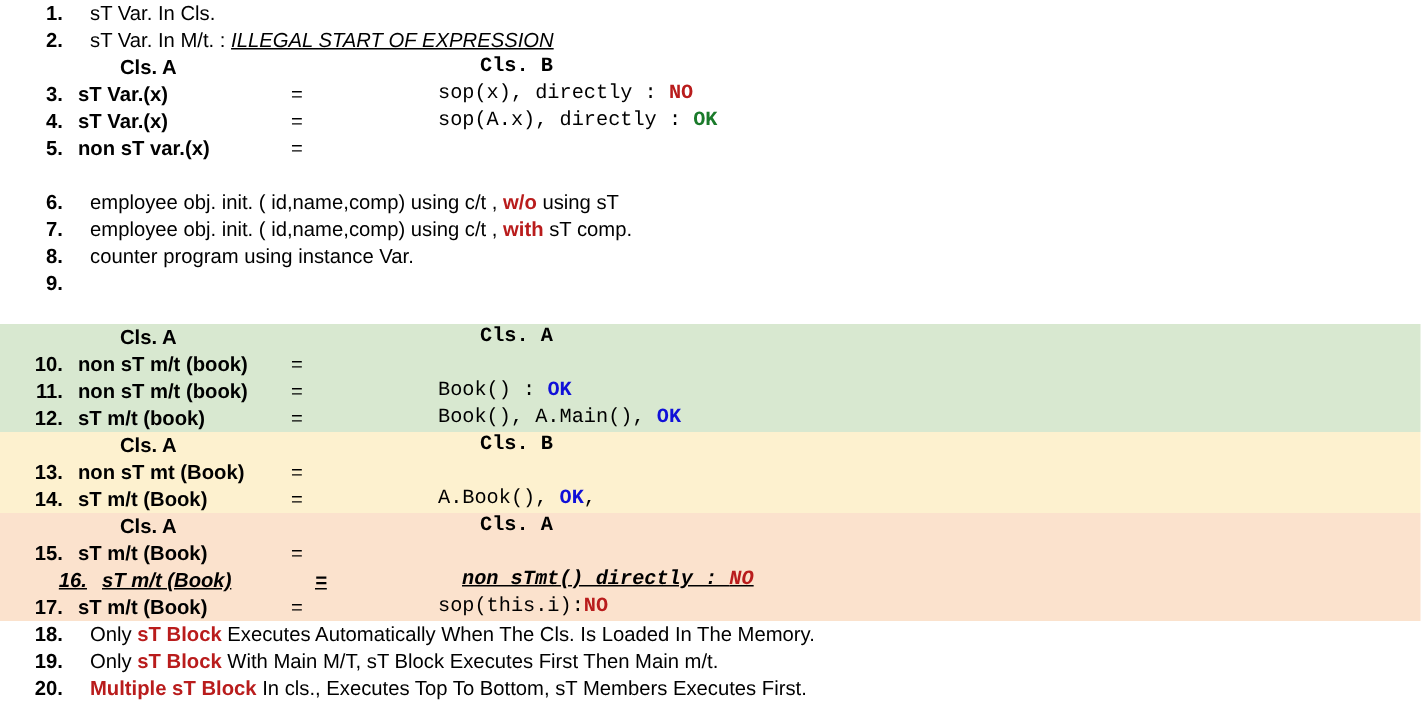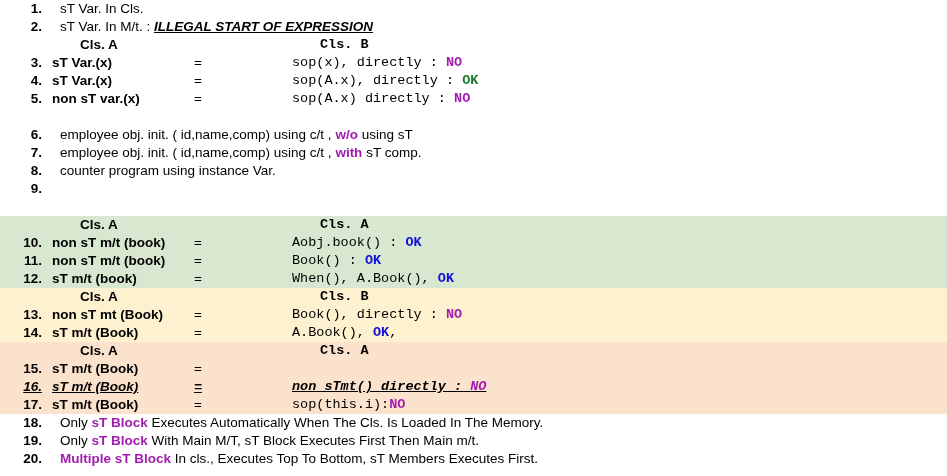--- a/index.html
+++ b/index.html
@@ -54,33 +54,34 @@
   .full {
     position: absolute;
     left: 60px;
   }
   .hdr .c1, .hdr .c2 { font-weight: bold; margin-left: 28px; }
 
   .band-green { background: #d8e8d0; }
   .band-yellow { background: #fdf1cf; }
   .band-peach { background: #fbe2cd; }
 
-  .red { color: #a21caf; font-weight: bold; }
+  .red { color: #b91c1c; font-weight: bold; }
   .green { color: #1a7a2a; font-weight: bold; }
   .blue { color: #1010d8; font-weight: bold; }
   .emph {
     font-style: italic;
-    font-weight: bold;
+    font-weight: normal;
     text-decoration: underline;
     text-align: center;
   }
   .r16 {
     font-style: italic;
     font-weight: bold;
     text-decoration: underline;
+    margin-left: 16px;
   }
   .r16 .num, .r16 .c1, .r16 .eq, .r16 .c2 {
     font-style: italic;
     text-decoration: underline;
   }
   .r16 .c1, .r16 .c2 { font-weight: bold; }
 </style>
 </head>
 <body>
 
@@ -114,21 +115,20 @@
       <span class="num">4.</span>
       <span class="c1">sT Var.(x)</span>
       <span class="eq">=</span>
       <span class="c2"><span>sop(A.x), directly : </span><span class="green">OK</span></span>
     </div>
 
     <div class="row">
       <span class="num">5.</span>
       <span class="c1">non sT var.(x)</span>
       <span class="eq">=</span>
-      <span class="c2"><span>sop(A.x) directly : </span><span class="red">NO</span></span>
     </div>
 
     <div class="row spacer"></div>
 
     <div class="row">
       <span class="num">6.</span>
       <span class="full"><span>employee obj. init. ( id,name,comp) using c/t , </span><span class="red">w/o</span><span> using sT</span></span>
     </div>
 
     <div class="row">
@@ -153,51 +153,49 @@
 
     <div class="row hdr">
       <span class="c1">Cls. A</span>
       <span class="c2">Cls. A</span>
     </div>
 
     <div class="row">
       <span class="num">10.</span>
       <span class="c1">non sT m/t (book)</span>
       <span class="eq">=</span>
-      <span class="c2"><span>Aobj.book() : </span><span class="blue">OK</span><span></span></span>
     </div>
 
     <div class="row">
       <span class="num">11.</span>
       <span class="c1">non sT m/t (book)</span>
       <span class="eq">=</span>
       <span class="c2"><span>Book() : </span><span class="blue">OK</span><span></span></span>
     </div>
 
     <div class="row">
       <span class="num">12.</span>
       <span class="c1">sT m/t (book)</span>
       <span class="eq">=</span>
-      <span class="c2"><span>When(), A.Book(), </span><span class="blue">OK</span><span></span></span>
+      <span class="c2"><span>Book(), A.Main(), </span><span class="blue">OK</span><span></span></span>
     </div>
 
   </div>
 
   <div class="band-yellow">
 
     <div class="row hdr">
       <span class="c1">Cls. A</span>
       <span class="c2">Cls. B</span>
     </div>
 
     <div class="row">
       <span class="num">13.</span>
       <span class="c1">non sT mt (Book)</span>
       <span class="eq">=</span>
-      <span class="c2"><span>Book(), directly : </span><span class="red">NO</span><span></span></span>
     </div>
 
     <div class="row">
       <span class="num">14.</span>
       <span class="c1">sT m/t (Book)</span>
       <span class="eq">=</span>
       <span class="c2"><span>A.Book(), </span><span class="blue">OK</span><span>,</span></span>
     </div>
 
   </div>

